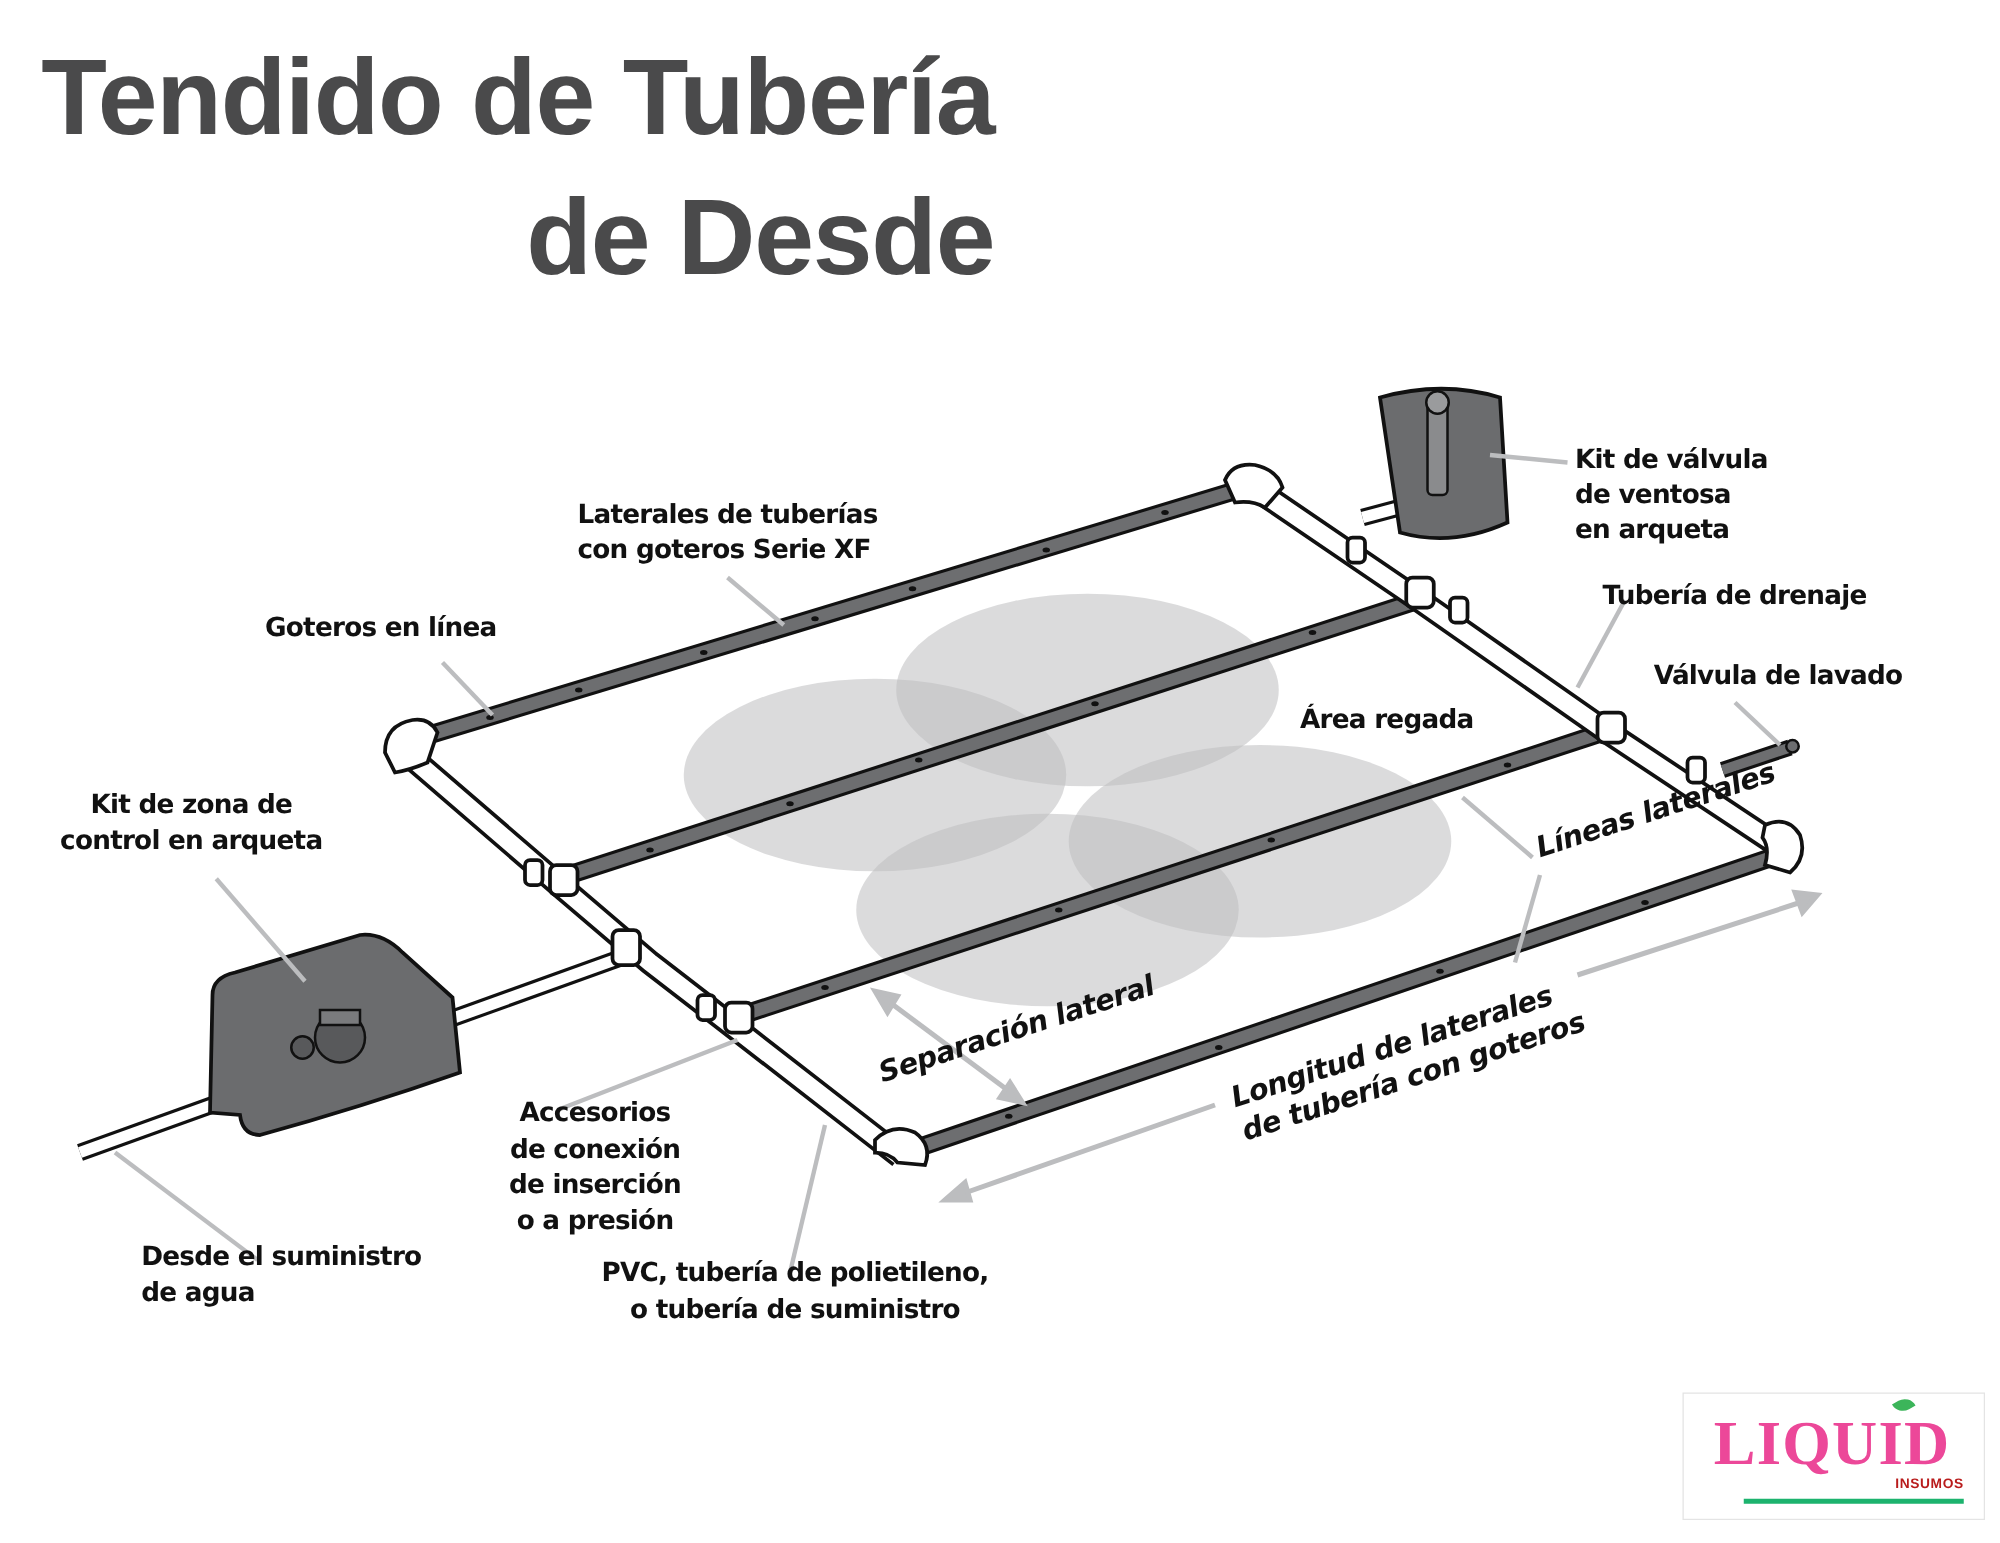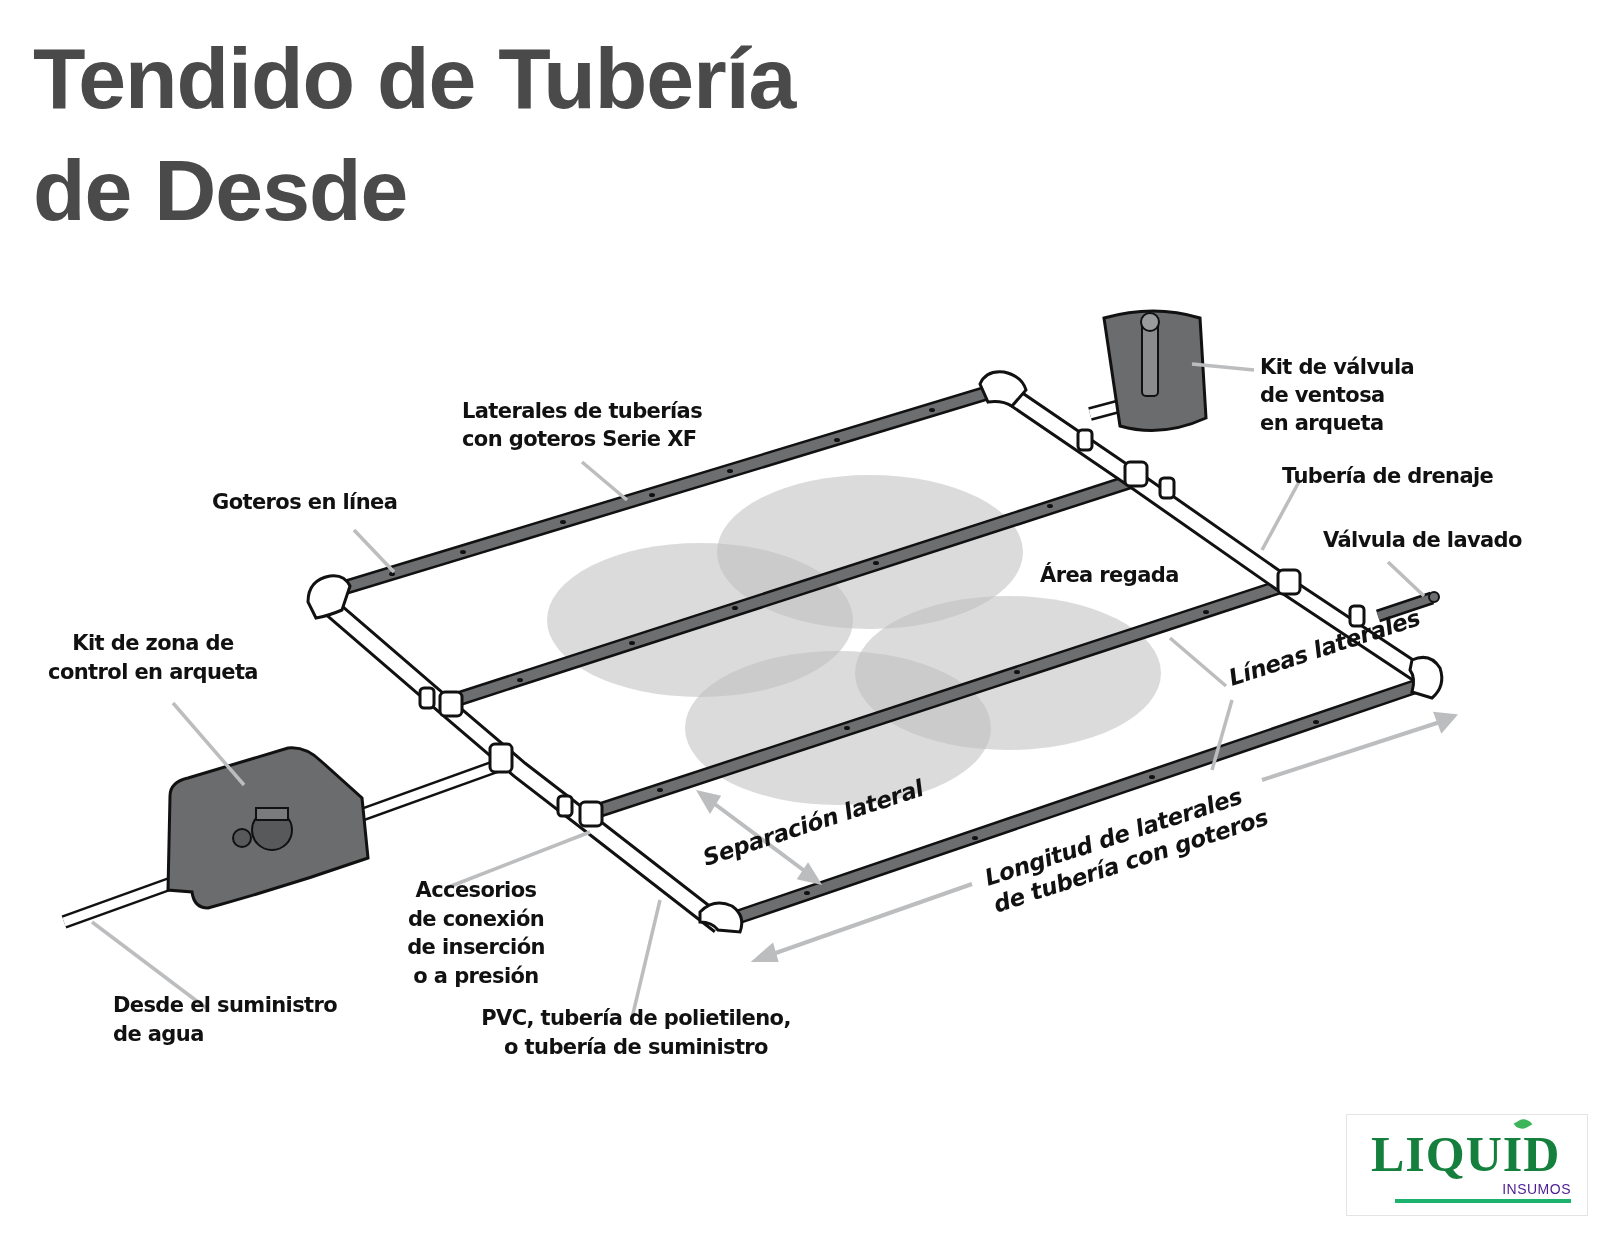--- a/index.html
+++ b/index.html
@@ -1,23 +1,23 @@
 <!DOCTYPE html>
 <html><head>
 <meta charset="utf-8">
 <style>
   html,body{margin:0;padding:0;background:#ffffff;}
   body{width:1600px;height:1234px;position:relative;overflow:hidden;font-family:"Liberation Sans","DejaVu Sans",sans-serif;}
-  .title{position:absolute;left:33px;top:22px;font-family:"Liberation Sans",sans-serif;font-weight:bold;font-size:86px;line-height:112px;color:#4a4a4b;letter-spacing:-1px;margin:0;}
+  .title{position:absolute;left:33px;top:22px;font-family:"Liberation Sans",sans-serif;font-weight:bold;font-size:86px;line-height:112px;color:#4a4a4b;letter-spacing:-1px;margin:0;text-align:right;}
   svg.diagram{position:absolute;left:0;top:0;}
   .lbl{font-family:"DejaVu Sans","Liberation Sans",sans-serif;font-weight:bold;font-size:21px;fill:#111;letter-spacing:-0.6px;}
   .lbl-it{font-family:"DejaVu Sans","Liberation Sans",sans-serif;font-weight:bold;font-style:italic;font-size:23px;fill:#111;letter-spacing:-0.4px;}
   .logo{position:absolute;left:1346px;top:1114px;width:240px;height:100px;border:1px solid #e4e4e4;background:#fff;}
-  .logo-word{position:absolute;left:24px;top:10px;font-family:"Liberation Serif",serif;font-weight:bold;font-size:50px;color:#15803d;letter-spacing:1px;}
-  .logo-sub{position:absolute;right:16px;top:66px;font-family:"Liberation Sans",sans-serif;font-weight:normal;font-size:14px;color:#4c1d95;letter-spacing:0.5px;}
+  .logo-word{position:absolute;left:24px;top:10px;font-family:"Liberation Serif",serif;font-weight:bold;font-size:50px;color:#ec4899;letter-spacing:1px;}
+  .logo-sub{position:absolute;right:16px;top:66px;font-family:"Liberation Sans",sans-serif;font-weight:bold;font-size:11px;color:#b91c1c;letter-spacing:0.5px;}
   .logo-bar{position:absolute;left:48px;right:16px;top:84px;height:4px;background:#1cb36e;}
   .leaf{position:absolute;left:168px;top:4px;width:16px;height:10px;background:#3cb55a;border-radius:0 12px 0 12px;transform:rotate(-30deg);}
 </style>
 </head>
 <body>
 
 <div class="title">
   <div>Tendido de Tubería</div>
   <div>de Desde</div>
 </div>

